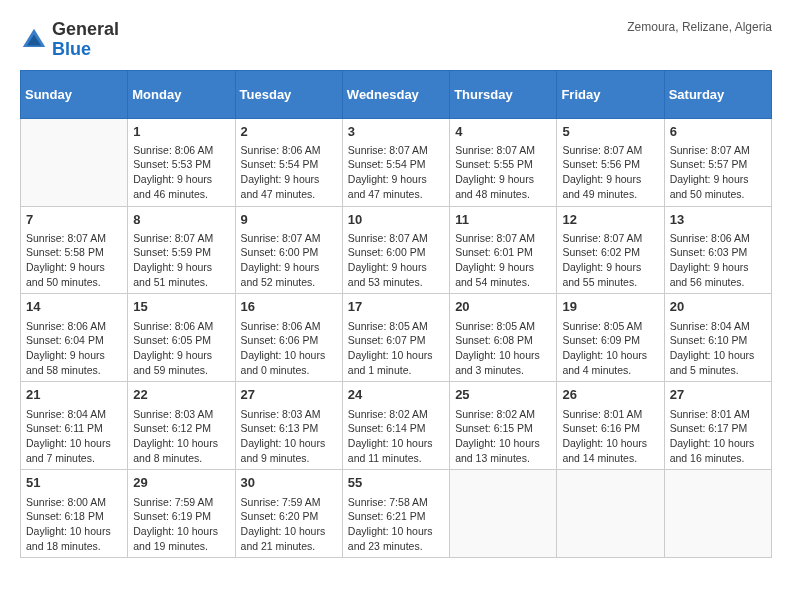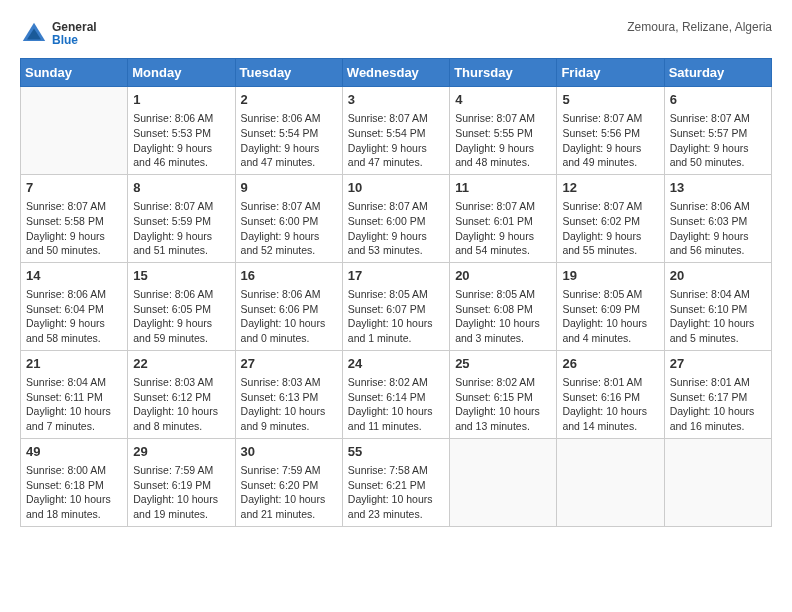--- a/index.html
+++ b/index.html
@@ -15,21 +15,21 @@
       justify-content: space-between;
       align-items: flex-start;
       margin-bottom: 10px;
     }
     .logo {
       display: flex;
       align-items: center;
       gap: 4px;
     }
     .logo-text {
-      font-size: 12px;
+      font-size: 18px;
       font-weight: bold;
       line-height: 1.1;
     }
     .logo-general { color: #333; }
     .logo-blue { color: #1a6fc4; }
     .logo-icon {
       width: 28px;
       height: 28px;
     }
     .title-block {
@@ -47,21 +47,21 @@
       color: #555;
     }
     .calendar {
       width: 100%;
       border-collapse: collapse;
       font-size: 11px;
     }
     .calendar thead tr th {
       background-color: #3a7dc9;
       color: #fff;
-      padding: 6px 4px;
+      padding: 16px 4px;
       text-align: left;
       font-size: 13px;
       font-weight: bold;
       border: 1px solid #2a6db9;
     }
     .calendar tbody tr td {
       border: 1px solid #ccc;
       vertical-align: top;
       padding: 4px 5px;
       width: calc(100% / 7);
@@ -230,21 +230,21 @@
           <div class="cell-date">26</div>
           <div class="cell-info">Sunrise: 8:01 AM<br>Sunset: 6:16 PM<br>Daylight: 10 hours and 14 minutes.</div>
         </td>
         <td>
           <div class="cell-date">27</div>
           <div class="cell-info">Sunrise: 8:01 AM<br>Sunset: 6:17 PM<br>Daylight: 10 hours and 16 minutes.</div>
         </td>
       </tr>
       <tr>
         <td>
-          <div class="cell-date">49</div>
+          <div class="cell-date">51</div>
           <div class="cell-info">Sunrise: 8:00 AM<br>Sunset: 6:18 PM<br>Daylight: 10 hours and 18 minutes.</div>
         </td>
         <td>
           <div class="cell-date">29</div>
           <div class="cell-info">Sunrise: 7:59 AM<br>Sunset: 6:19 PM<br>Daylight: 10 hours and 19 minutes.</div>
         </td>
         <td>
           <div class="cell-date">30</div>
           <div class="cell-info">Sunrise: 7:59 AM<br>Sunset: 6:20 PM<br>Daylight: 10 hours and 21 minutes.</div>
         </td>

